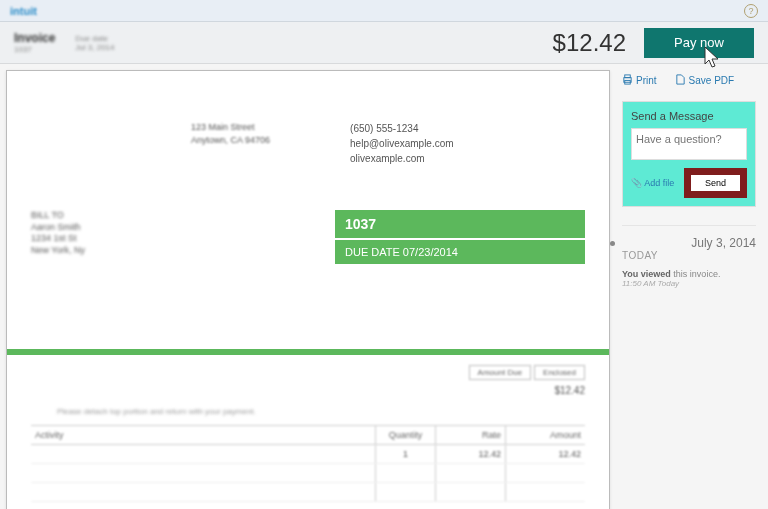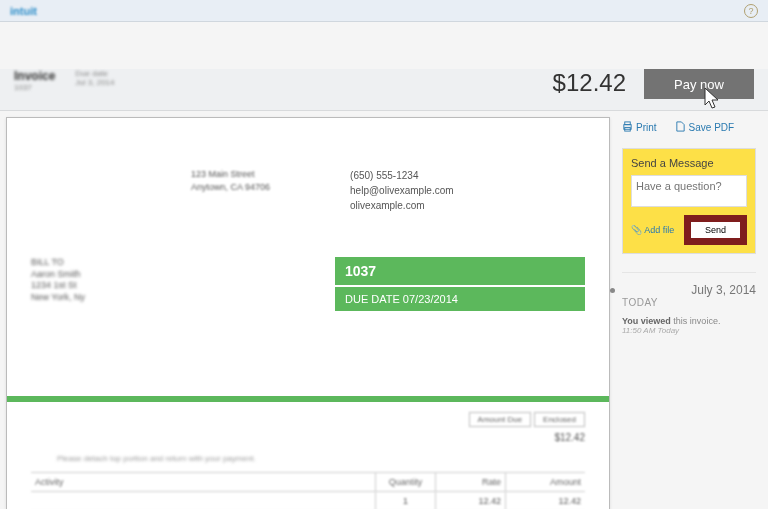--- a/index.html
+++ b/index.html
@@ -1,27 +1,27 @@
 <!DOCTYPE html>
 <html><head>
 <meta charset="utf-8">
 <style>
 * { margin:0; padding:0; box-sizing:border-box; font-family:-apple-system,Helvetica,Arial,sans-serif; }
 body { width:768px; height:509px; background:#f5f5f5; overflow:hidden; }
 .top-bar { height:22px; background:#e8eef5; border-bottom:1px solid #d0d7de; display:flex; align-items:center; padding:0 10px; }
 .brand { color:#2a8cc8; font-size:11px; font-weight:bold; filter:blur(0.8px); }
 .help-icon { margin-left:auto; width:14px; height:14px; border:1px solid #b0a070; border-radius:50%; color:#b0a070; font-size:9px; display:flex; align-items:center; justify-content:center; }
-.header { height:42px; background:#eef0f2; border-bottom:1px solid #d8dadc; display:flex; padding:0 14px;margin-top:47px; }
+.header { height:42px; background:#eef0f2; border-bottom:1px solid #d8dadc; display:flex; align-items:center; padding:0 14px; }
 .header-left { filter:blur(1.5px); }
 .inv-title { font-size:12px; font-weight:bold; color:#333; }
 .inv-sub { font-size:8px; color:#888; }
 .due-col { filter:blur(1.5px); margin-left:20px; }
 .due-lbl { font-size:8px; color:#888; }
 .amount { margin-left:auto; font-size:24px; color:#333; }
-.pay-btn { margin-left:18px; width:110px; height:30px; background:#737373; color:#fff; border:none; font-size:13px; cursor:pointer; position:relative; }
+.pay-btn { margin-left:18px; width:110px; height:30px; background:#0f766e; color:#fff; border:none; font-size:13px; cursor:pointer; position:relative; }
 .cursor-icon { position:absolute; left:58px; top:18px; pointer-events:none; }
 .cursor-icon svg { width:22px; height:26px; }
 .content { display:flex; height:445px; }
 .doc-wrap { width:610px; padding:6px 0 0 6px; }
 .doc { width:604px; height:440px; background:#fff; border:1px solid #bbb; box-shadow:0 1px 3px rgba(0,0,0,0.1); padding:50px 24px 0 24px; position:relative; }
 .doc-head { display:flex; }
 .from-col { margin-left:160px; filter:blur(1.3px); font-size:9px; color:#555; line-height:1.4; }
 .contact-col { margin-left:80px; font-size:10px; color:#555; line-height:1.5; }
 .bill-row { display:flex; margin-top:44px; }
 .bill-to { filter:blur(1.5px); font-size:9px; color:#555; line-height:1.3; width:170px; }
@@ -37,21 +37,21 @@
 .tbl-head { display:flex; border-top:1px solid #ccc; border-bottom:1px solid #ccc; font-size:9px; color:#666; filter:blur(1px); }
 .c-act { flex:1; padding:4px; }
 .c-q { width:60px; padding:4px; text-align:center; border-left:1px solid #ccc; }
 .c-r { width:70px; padding:4px; text-align:right; border-left:1px solid #ccc; }
 .c-a { width:80px; padding:4px; text-align:right; border-left:1px solid #ccc; }
 .tbl-row { display:flex; font-size:9px; color:#555; filter:blur(1px); border-bottom:1px solid #eee; }
 .sidebar { flex:1; padding:10px 12px; font-size:11px; }
 .actions { display:flex; gap:18px; margin-bottom:14px; }
 .act-link { color:#2a7ab0; font-size:10px; cursor:pointer; display:flex; align-items:center; gap:3px; }
 .ico-print svg, .ico-doc svg { width:11px; height:11px; }
-.panel { border:1px solid #ddd; background:#fde047; padding:8px; margin-bottom:18px; }
+.panel { border:1px solid #ddd; background:#5eead4; padding:8px; margin-bottom:18px; }
 .panel-title { font-size:11px; color:#444; margin-bottom:6px; }
 .msg-input { width:100%; height:32px; border:1px solid #ddd; background:#fff; font-size:11px; color:#aaa; padding:4px; resize:none; }
 .panel-foot { display:flex; margin-top:6px; }
 .add-file { color:#2a7ab0; font-size:9px; cursor:pointer; display:flex; align-items:center; gap:2px; }
 .send-btn { margin-left:auto; border:7px solid #7f1d1d; background:#fff; font-size:9px; padding:3px 14px; cursor:pointer; }
 .log { border-top:1px solid #e5e5e5; padding-top:10px; position:relative; }
 .log-dot { position:absolute; left:-12px; top:15px; width:5px; height:5px; background:#888; border-radius:50%; }
 .log-date { font-size:12px; color:#777;text-align:right; }
 .log-today { font-size:10px; color:#999; letter-spacing:0.5px; }
 .log-entry { margin-top:8px; font-size:9px; color:#888; }

